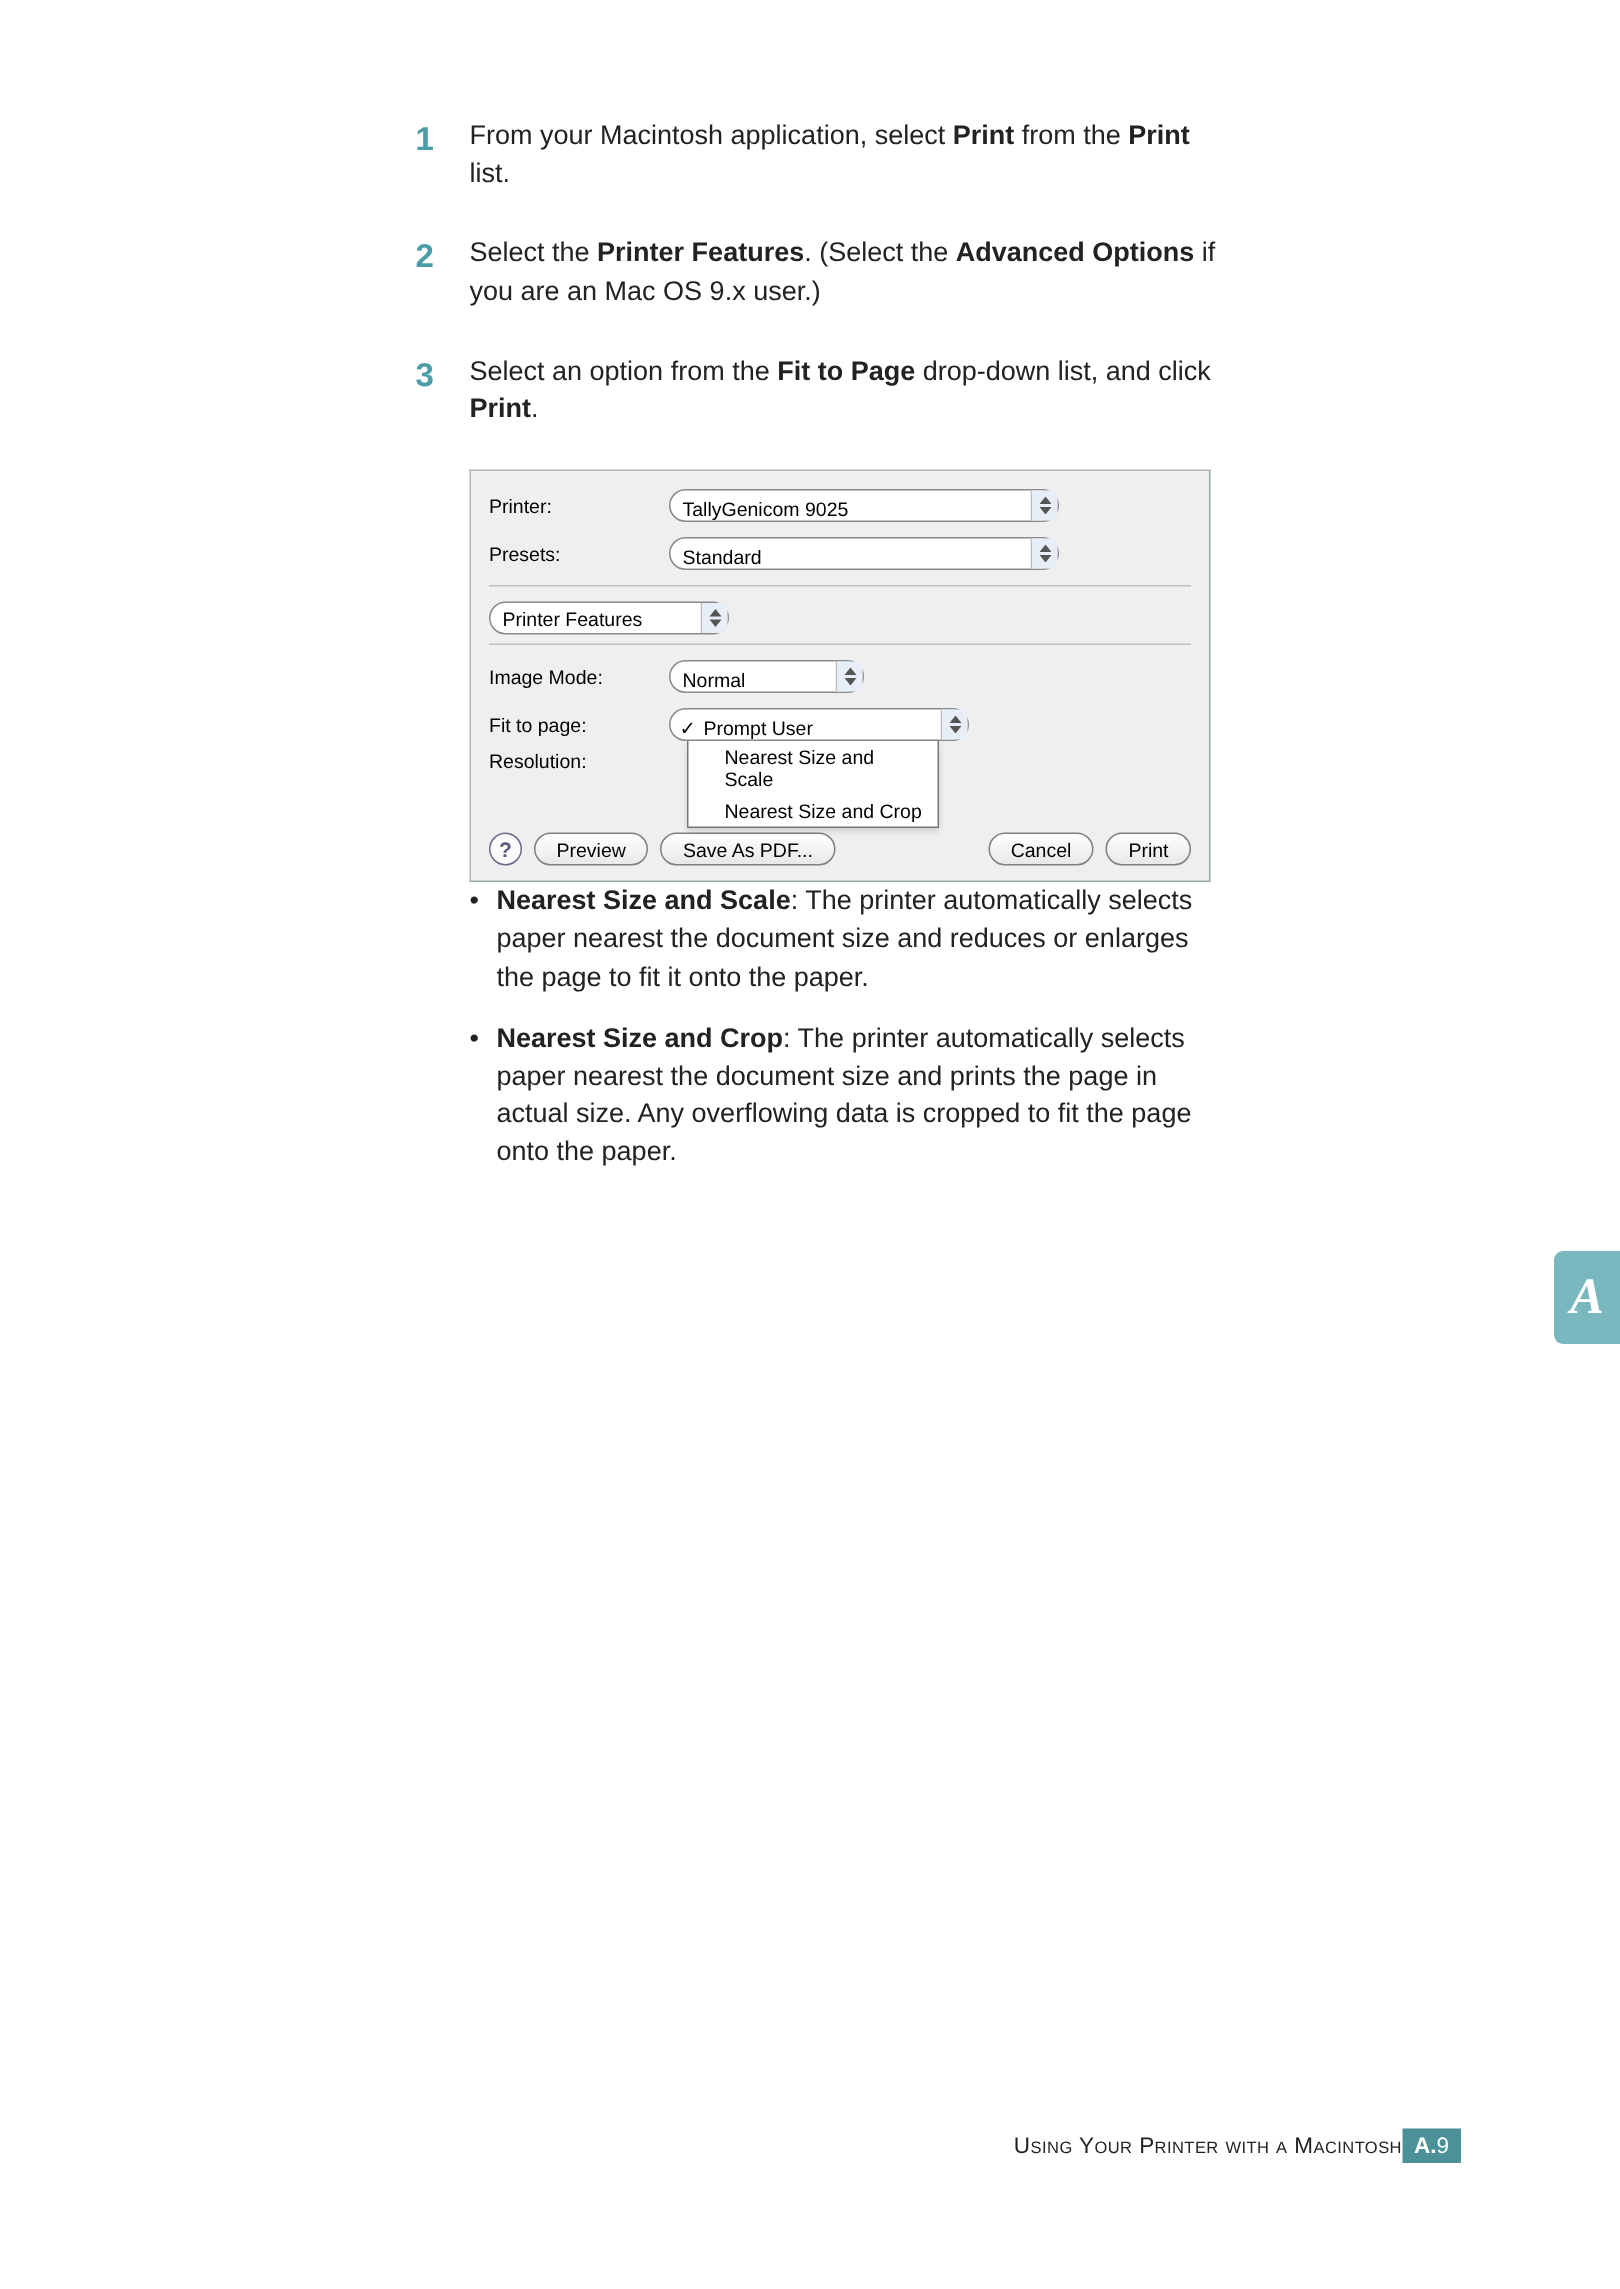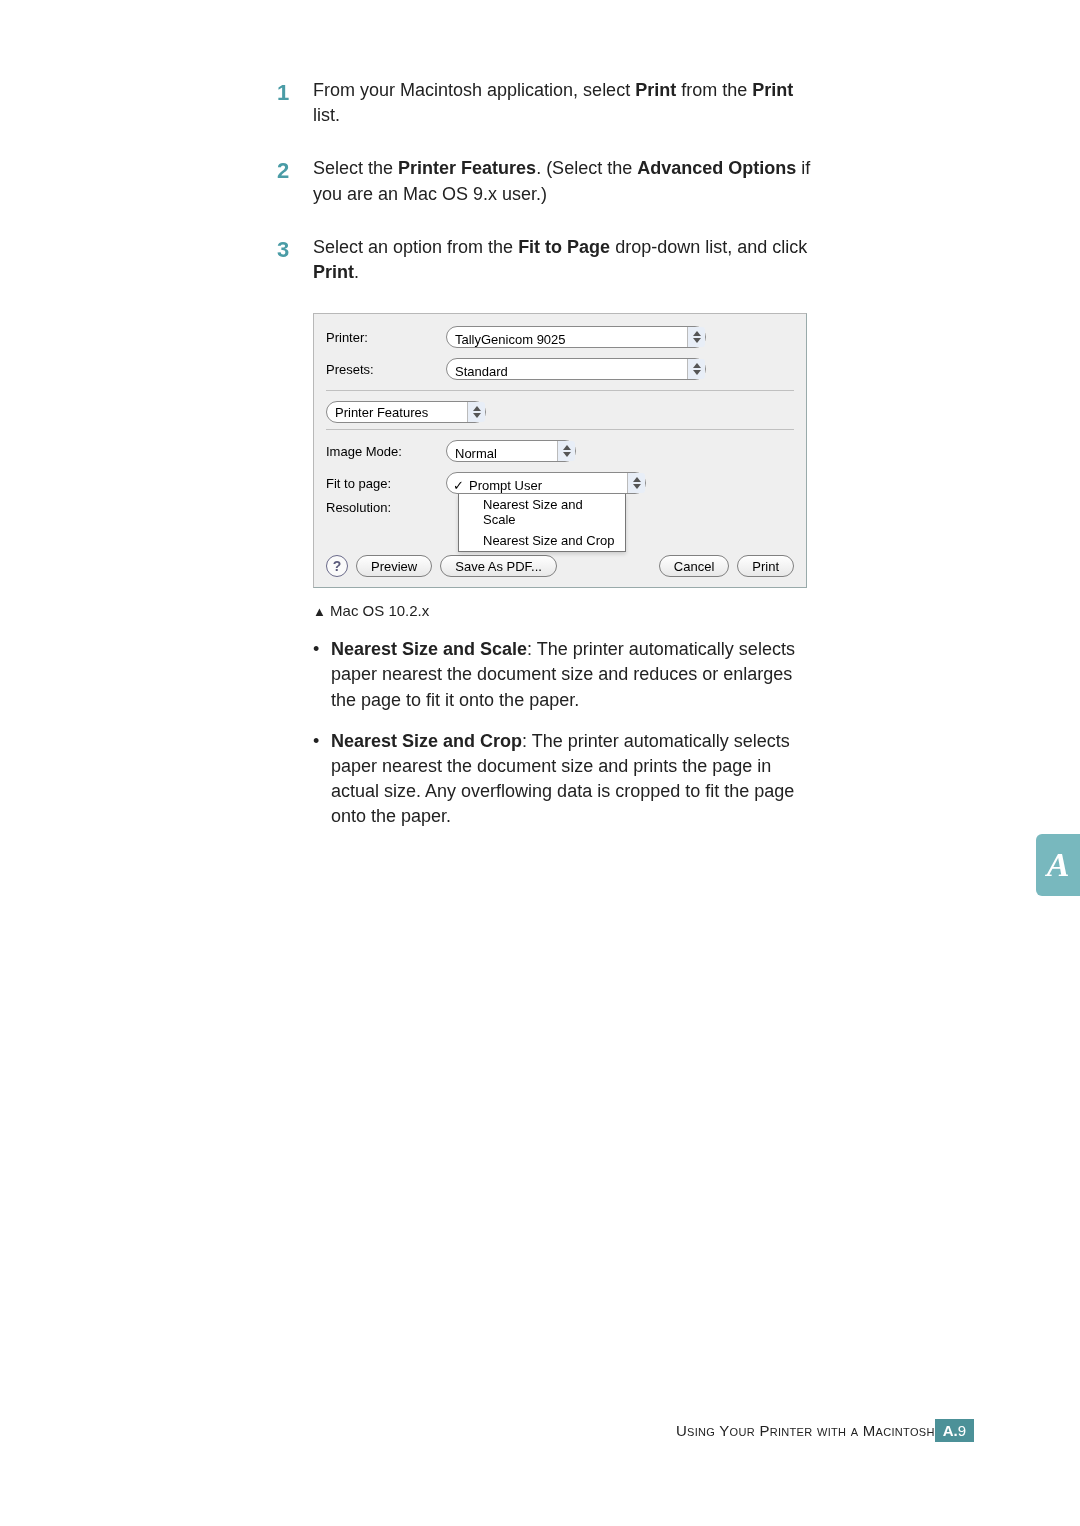--- a/index.html
+++ b/index.html
@@ -155,23 +155,20 @@
       <div class="dlg-buttons">
         <span class="help-btn">?</span>
         <span class="aqua-btn">Preview</span>
         <span class="aqua-btn">Save As PDF...</span>
         <span class="spacer"></span>
         <span class="aqua-btn">Cancel</span>
         <span class="aqua-btn">Print</span>
       </div>
     </div>
 
-    <div class="caption">
-      <span class="tri">▲</span><span> Mac OS 10.2.x</span>
-    </div>
 
     <ul class="bullets">
       <li>
         <span class="b">Nearest Size and Scale</span><span>: The printer automatically selects paper nearest the document size and reduces or enlarges the page to fit it onto the paper.</span>
       </li>
       <li>
         <span class="b">Nearest Size and Crop</span><span>: The printer automatically selects paper nearest the document size and prints the page in actual size. Any overflowing data is cropped to fit the page onto the paper.</span>
       </li>
     </ul>
 

